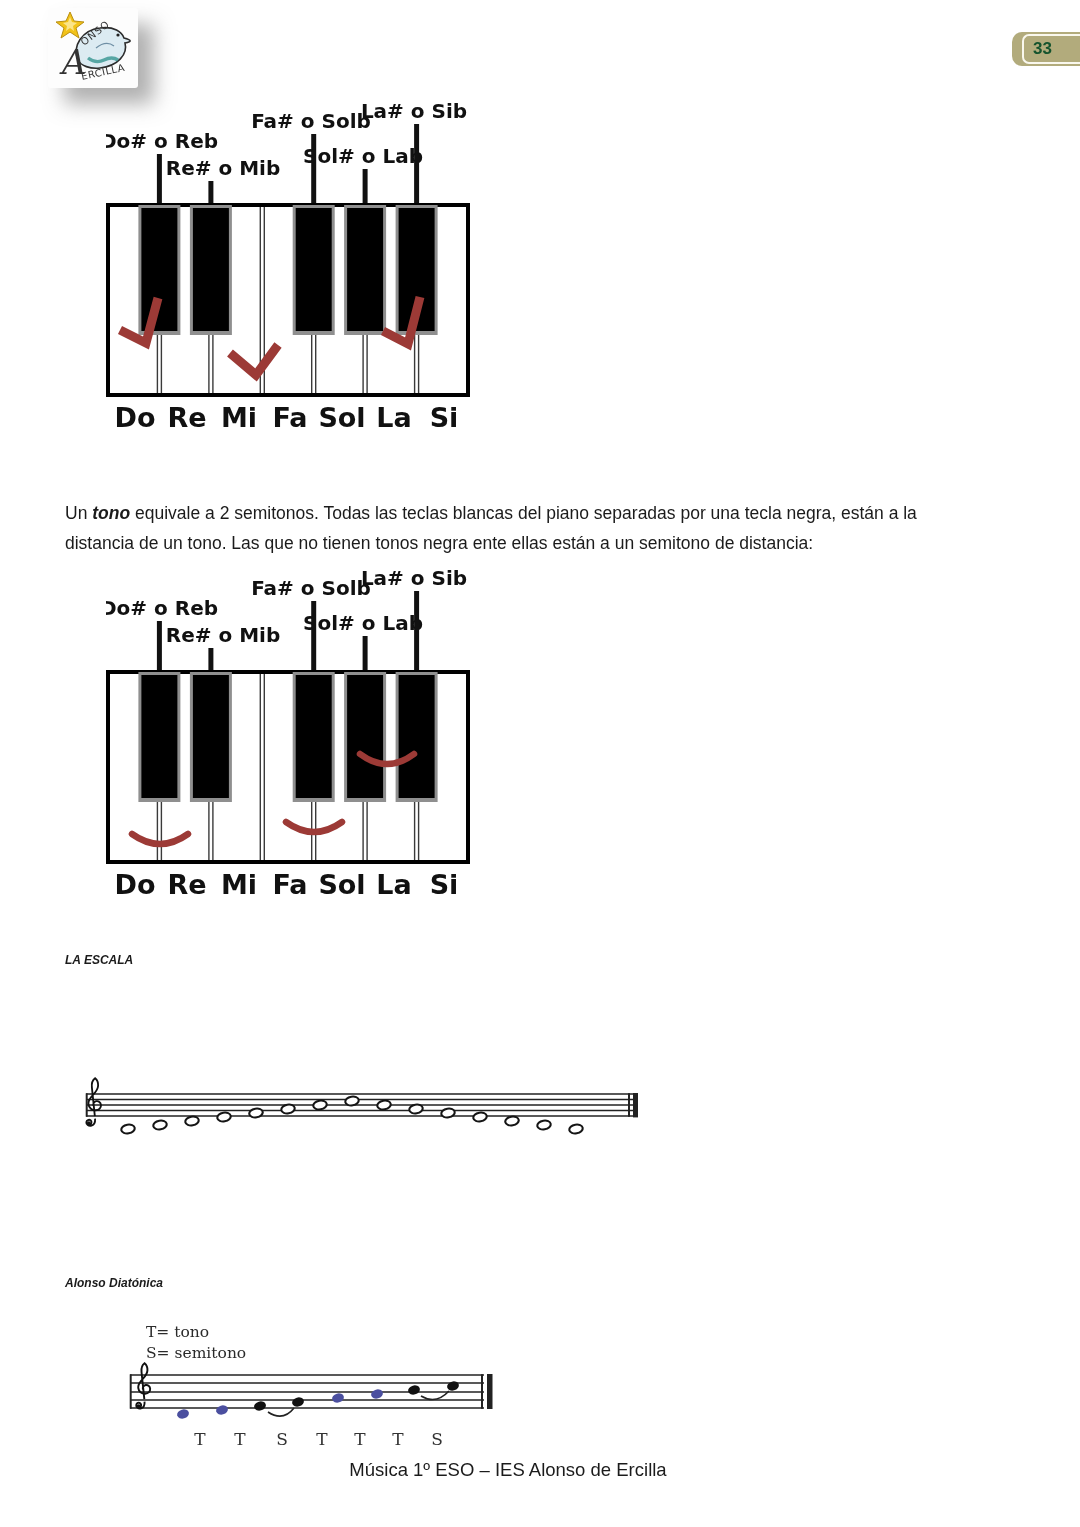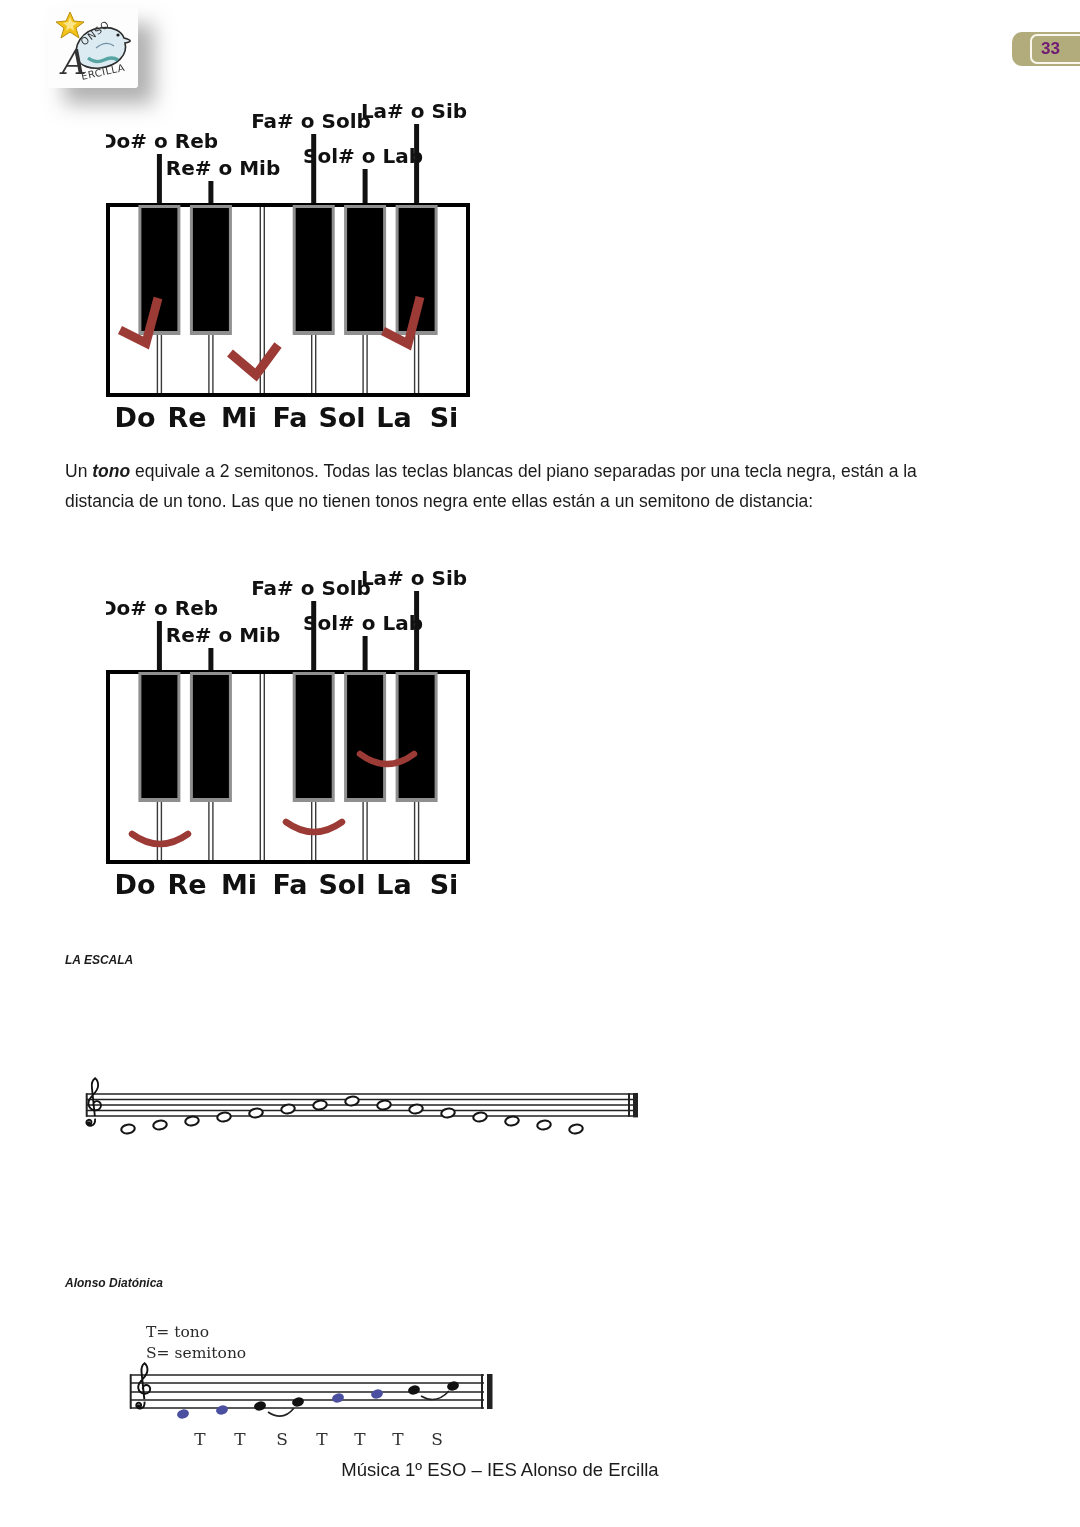--- a/index.html
+++ b/index.html
@@ -5,25 +5,25 @@
   html,body{margin:0;padding:0;background:#fff;}
   .page{position:relative;width:1080px;height:1527px;background:#ffffff;
         font-family:"Liberation Sans",sans-serif;color:#1b1b1b;overflow:hidden;}
   .para{position:absolute;font-size:17.5px;line-height:30px;white-space:nowrap;}
   .para b i, .bi{font-weight:bold;font-style:italic;}
   .heading{position:absolute;font-size:12px;font-weight:bold;font-style:italic;white-space:nowrap;}
   .logo-box{position:absolute;left:48px;top:8px;width:90px;height:80px;background:#fdfdfd;
             border-radius:3px;box-shadow:16px 16px 20px rgba(100,100,100,0.5);}
   .badge-outer{position:absolute;right:0;top:32px;height:34px;width:68px;background:#b2ab7c;
                border-radius:10px 0 0 10px;display:flex;}
-  .badge-inner{margin:2px 0 2px 18px;flex:1;border:2px solid #faf8ee;border-right:none;
+  .badge-inner{margin:2px 0 2px 10px;flex:1;border:2px solid #faf8ee;border-right:none;
                border-radius:7px 0 0 7px;display:flex;align-items:center;padding-left:9px;
-               color:#701a75;font-weight:bold;font-size:17px;}
+               color:#14532d;font-weight:bold;font-size:17px;}
   .fig{position:absolute;}
-  .footer{position:absolute;left:4px;top:1459px;width:992px;text-align:center;font-size:18.5px;}
+  .footer{position:absolute;left:12px;top:1459px;width:992px;text-align:center;font-size:18.5px;}
   svg text{user-select:none;}
 </style>
 </head>
 <body>
 
 <div class="page">
 
   <div class="logo-box">
     <svg width="90" height="80" viewBox="0 0 90 80">
       <g>
@@ -110,21 +110,21 @@
       <text x="29" y="332">Do</text>
       <text x="81" y="332">Re</text>
       <text x="133" y="332">Mi</text>
       <text x="184" y="332">Fa</text>
       <text x="236" y="332">Sol</text>
       <text x="288" y="332">La</text>
       <text x="338" y="332">Si</text>
     </g>
   </svg>
 
-  <div class="para" style="left:65px;top:456px">
+  <div class="para" style="left:65px;top:498px">
     <div><span>Un </span><span class="bi">tono</span><span> equivale a 2 semitonos. Todas las teclas blancas del piano separadas por una tecla negra, están a la</span></div>
     <div>distancia de un tono. Las que no tienen tonos negra ente ellas están a un semitono de distancia:</div>
   </div>
 
   <svg class="fig" style="left:106px;top:562px" width="372" height="348" viewBox="0 0 372 348">
     <g font-family="DejaVu Sans, sans-serif" font-weight="bold" font-size="20" fill="#111" text-anchor="middle">
       <text x="53" y="53">Do# o Reb</text>
       <text x="117" y="80">Re# o Mib</text>
       <text x="205" y="33">Fa# o Solb</text>
       <text x="257" y="68">Sol# o Lab</text>

